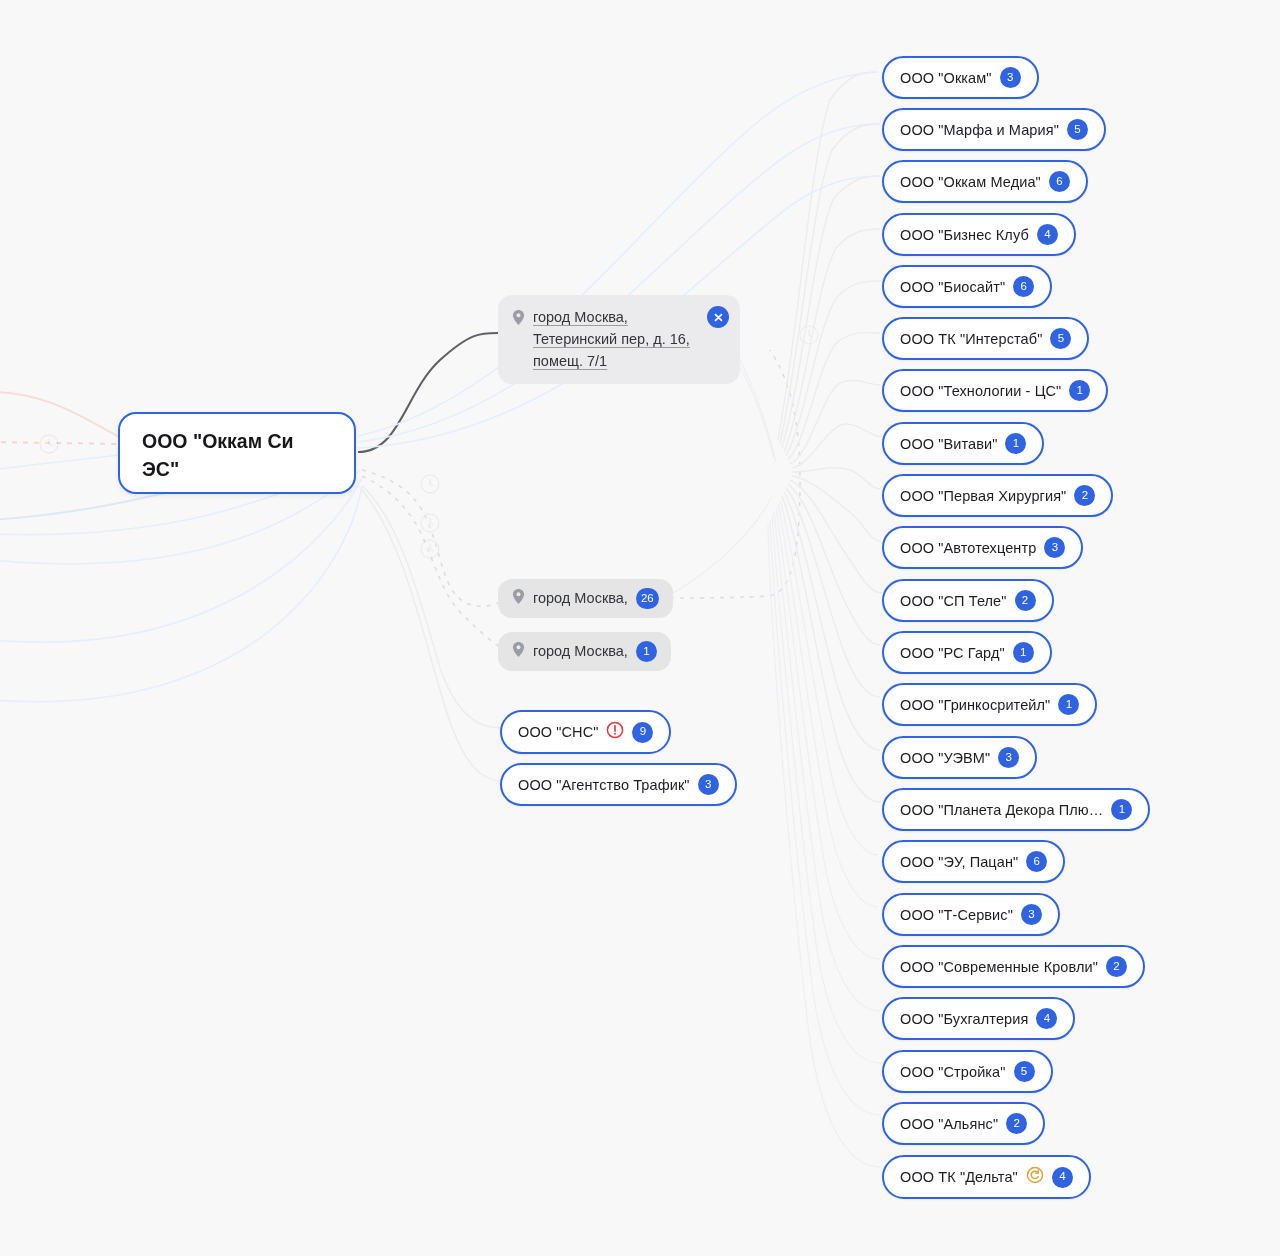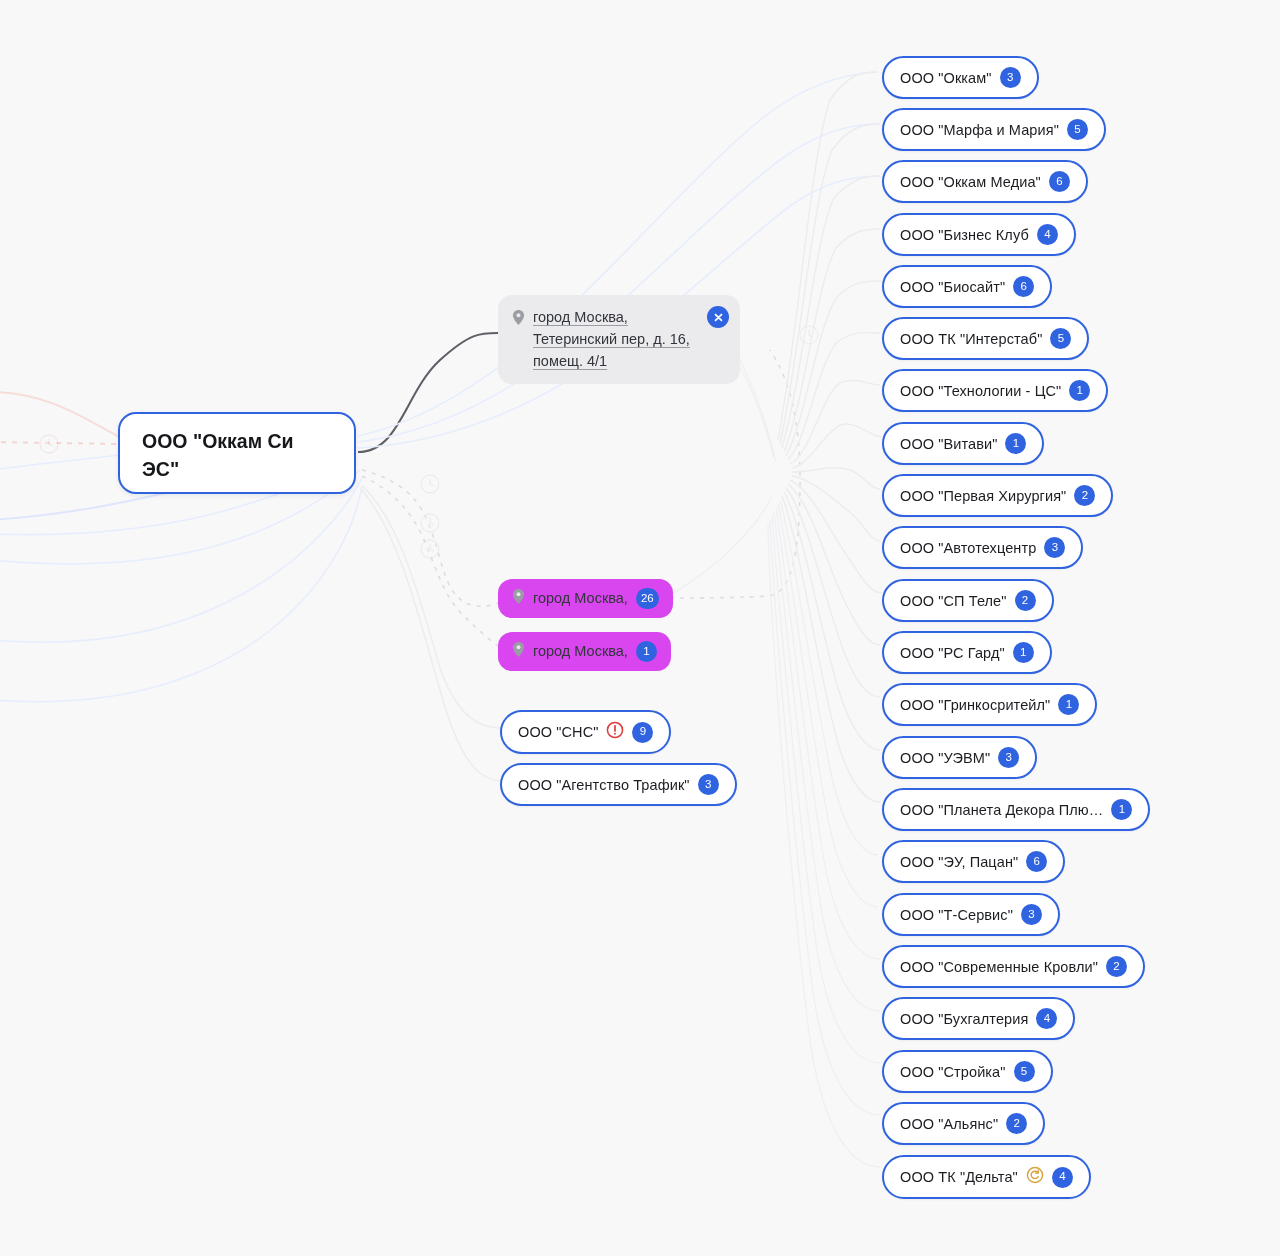--- a/index.html
+++ b/index.html
@@ -35,21 +35,21 @@
     border-radius: 40px;
     padding: 9px 16px;
     box-shadow: 0 1px 2px rgba(16,24,40,.05);
   }
   .node-entity .label {
     font-size: 14.5px;
     color: #1b1d21;
     letter-spacing: .1px;
   }
   .node-addr {
-    background: #d946ef;
+    background: #e5e5e5;
     border-radius: 14px;
     padding: 9px 14px;
     align-items: flex-start;
   }
   .node-addr .label {
     font-size: 14.5px;
     color: #32353b;
     line-height: 1.48;
     white-space: normal;
   }
@@ -235,21 +235,21 @@
     <span class="label">ООО "Оккам Си ЭС"</span>
   </div>
 
   <div class="node node-addr" id="node-address-main">
     <span class="pin-icon">
       <svg viewBox="0 0 14 18" width="13" height="17">
         <path d="M7 0.8 C3.6 0.8 1 3.4 1 6.7 C1 11.2 7 17.2 7 17.2 C7 17.2 13 11.2 13 6.7 C13 3.4 10.4 0.8 7 0.8 Z" fill="#9a9da4"></path>
         <circle cx="7" cy="6.6" r="2.1" fill="#ebebed"></circle>
       </svg>
     </span>
-    <span class="label">город Москва, Тетеринский пер, д. 16, помещ. 4/1</span>
+    <span class="label">город Москва, Тетеринский пер, д. 16, помещ. 7/1</span>
     <div class="close-btn">
       <svg viewBox="0 0 14 14" width="11" height="11">
         <path d="M3.2 3.2 L10.8 10.8 M10.8 3.2 L3.2 10.8" stroke="#ffffff" stroke-width="2.2" stroke-linecap="round"></path>
       </svg>
     </div>
   </div>
 
   <div class="node node-addr" style="left:498px; top:579px; align-items:center;">
     <span class="pin-icon" style="margin-top:0;">
       <svg viewBox="0 0 14 18" width="13" height="17">

